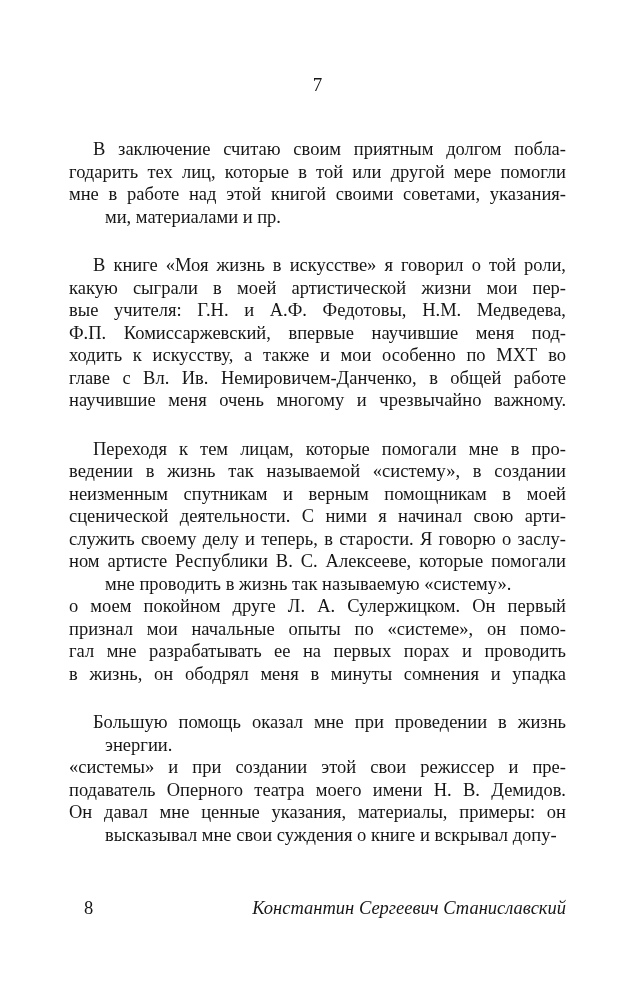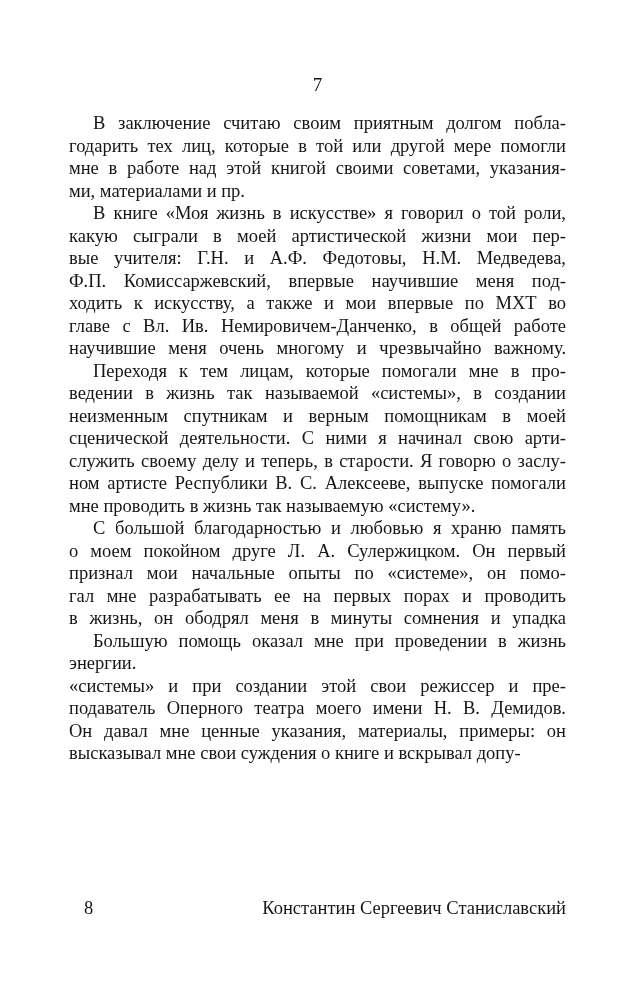--- a/index.html
+++ b/index.html
@@ -33,69 +33,71 @@
     font-size: 18.5px;
     line-height: 22.5px;
   }
   .body-text .line {
     text-align: justify;
     text-align-last: justify;
     white-space: normal;
   }
   .body-text .line.para-first {
     text-indent: 24px;
+    margin-top: 26px;
   }
   .body-text .line.para-last {
     text-align-last: left;
+    margin-left: 36px;
   }
   .footer {
     position: absolute;
     top: 897px;
     left: 69px;
     width: 497px;
     display: flex;
     justify-content: space-between;
     align-items: baseline;
     font-size: 18.5px;
     line-height: 22px;
   }
   .footer .footer-num {
     margin-left: 15px;
   }
   .footer .running-title {
+    font-style: italic;
     text-align: right;
   }
 </style>
 </head>
 <body>
 
 <div class="page">
 
   <div class="header-page-number">7</div>
 
   <div class="body-text">
       <div class="line para-first">В заключение считаю своим приятным долгом побла-</div>
       <div class="line">годарить тех лиц, которые в той или другой мере помогли</div>
       <div class="line">мне в работе над этой книгой своими советами, указания-</div>
       <div class="line para-last">ми, материалами и пр.</div>
       <div class="line para-first">В книге «Моя жизнь в искусстве» я говорил о той роли,</div>
       <div class="line">какую сыграли в моей артистической жизни мои пер-</div>
       <div class="line">вые учителя: Г.Н. и А.Ф. Федотовы, Н.М. Медведева,</div>
       <div class="line">Ф.П. Комиссаржевский, впервые научившие меня под-</div>
-      <div class="line">ходить к искусству, а также и мои впервые по МХТ во</div>
+      <div class="line">ходить к искусству, а также и мои особенно по МХТ во</div>
       <div class="line">главе с Вл. Ив. Немировичем-Данченко, в общей работе</div>
       <div class="line">научившие меня очень многому и чрезвычайно важному.</div>
       <div class="line para-first">Переходя к тем лицам, которые помогали мне в про-</div>
-      <div class="line">ведении в жизнь так называемой «системы», в создании</div>
+      <div class="line">ведении в жизнь так называемой «систему», в создании</div>
       <div class="line">неизменным спутникам и верным помощникам в моей</div>
       <div class="line">сценической деятельности. С ними я начинал свою арти-</div>
       <div class="line">служить своему делу и теперь, в старости. Я говорю о заслу-</div>
-      <div class="line">ном артисте Республики В. С. Алексееве, выпуске помогали</div>
+      <div class="line">ном артисте Республики В. С. Алексееве, которые помогали</div>
       <div class="line para-last">мне проводить в жизнь так называемую «систему».</div>
-      <div class="line para-first">С большой благодарностью и любовью я храню память</div>
       <div class="line">о моем покойном друге Л. А. Сулержицком. Он первый</div>
       <div class="line">признал мои начальные опыты по «системе», он помо-</div>
       <div class="line">гал мне разрабатывать ее на первых порах и проводить</div>
       <div class="line">в жизнь, он ободрял меня в минуты сомнения и упадка</div>
       <div class="line para-first">Большую помощь оказал мне при проведении в жизнь</div>
       <div class="line para-last">энергии.</div>
       <div class="line">«системы» и при создании этой свои режиссер и пре-</div>
       <div class="line">подаватель Оперного театра моего имени Н. В. Демидов.</div>
       <div class="line">Он давал мне ценные указания, материалы, примеры: он</div>
       <div class="line para-last">высказывал мне свои суждения о книге и вскрывал допу-</div>

